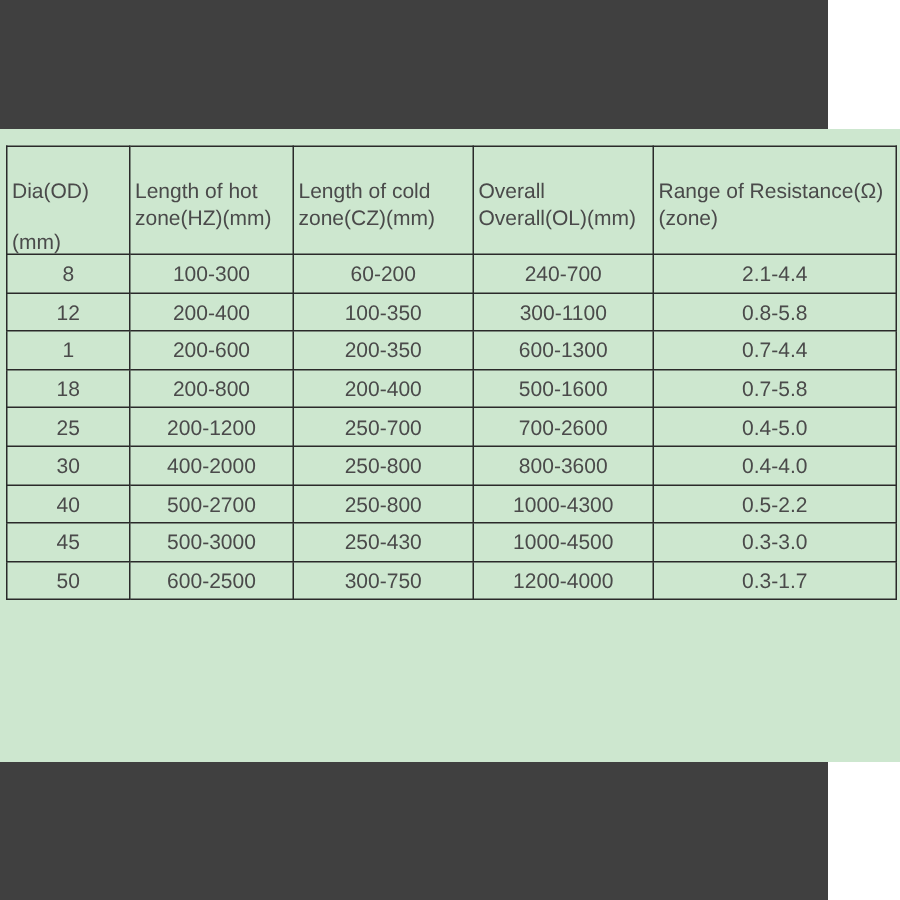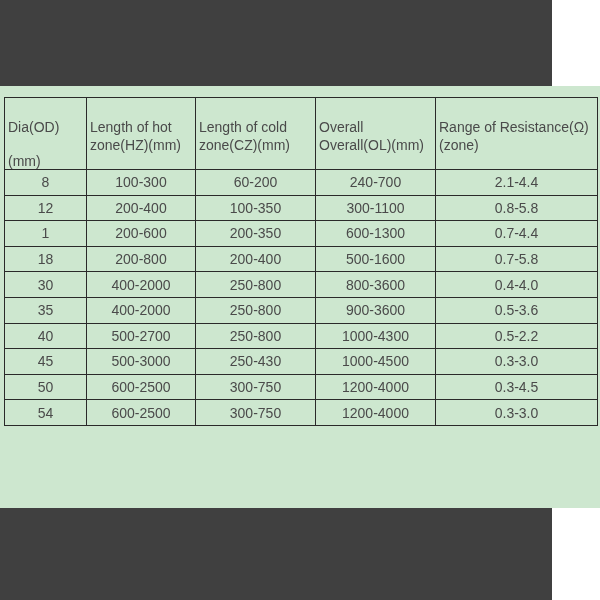--- a/index.html
+++ b/index.html
@@ -123,56 +123,49 @@
         <td>0.7-4.4</td>
       </tr>
       <tr>
         <td>18</td>
         <td>200-800</td>
         <td>200-400</td>
         <td>500-1600</td>
         <td>0.7-5.8</td>
       </tr>
       <tr>
+        <td>25</td>
+        <td>200-1200</td>
+        <td>250-700</td>
+        <td>700-2600</td>
+        <td>0.4-5.0</td>
+      </tr>
+      <tr>
         <td>30</td>
         <td>400-2000</td>
         <td>250-800</td>
         <td>800-3600</td>
         <td>0.4-4.0</td>
-      </tr>
-      <tr>
-        <td>35</td>
-        <td>400-2000</td>
-        <td>250-800</td>
-        <td>900-3600</td>
-        <td>0.5-3.6</td>
       </tr>
       <tr>
         <td>40</td>
         <td>500-2700</td>
         <td>250-800</td>
         <td>1000-4300</td>
         <td>0.5-2.2</td>
       </tr>
       <tr>
         <td>45</td>
         <td>500-3000</td>
         <td>250-430</td>
         <td>1000-4500</td>
         <td>0.3-3.0</td>
       </tr>
       <tr>
         <td>50</td>
         <td>600-2500</td>
         <td>300-750</td>
         <td>1200-4000</td>
-        <td>0.3-4.5</td>
-      </tr>
-      <tr>
-        <td>54</td>
-        <td>600-2500</td>
-        <td>300-750</td>
-        <td>1200-4000</td>
-        <td>0.3-3.0</td>
+        <td>0.3-1.7</td>
       </tr>
     </tbody>
   </table>
 </div>
 
 </body></html>

